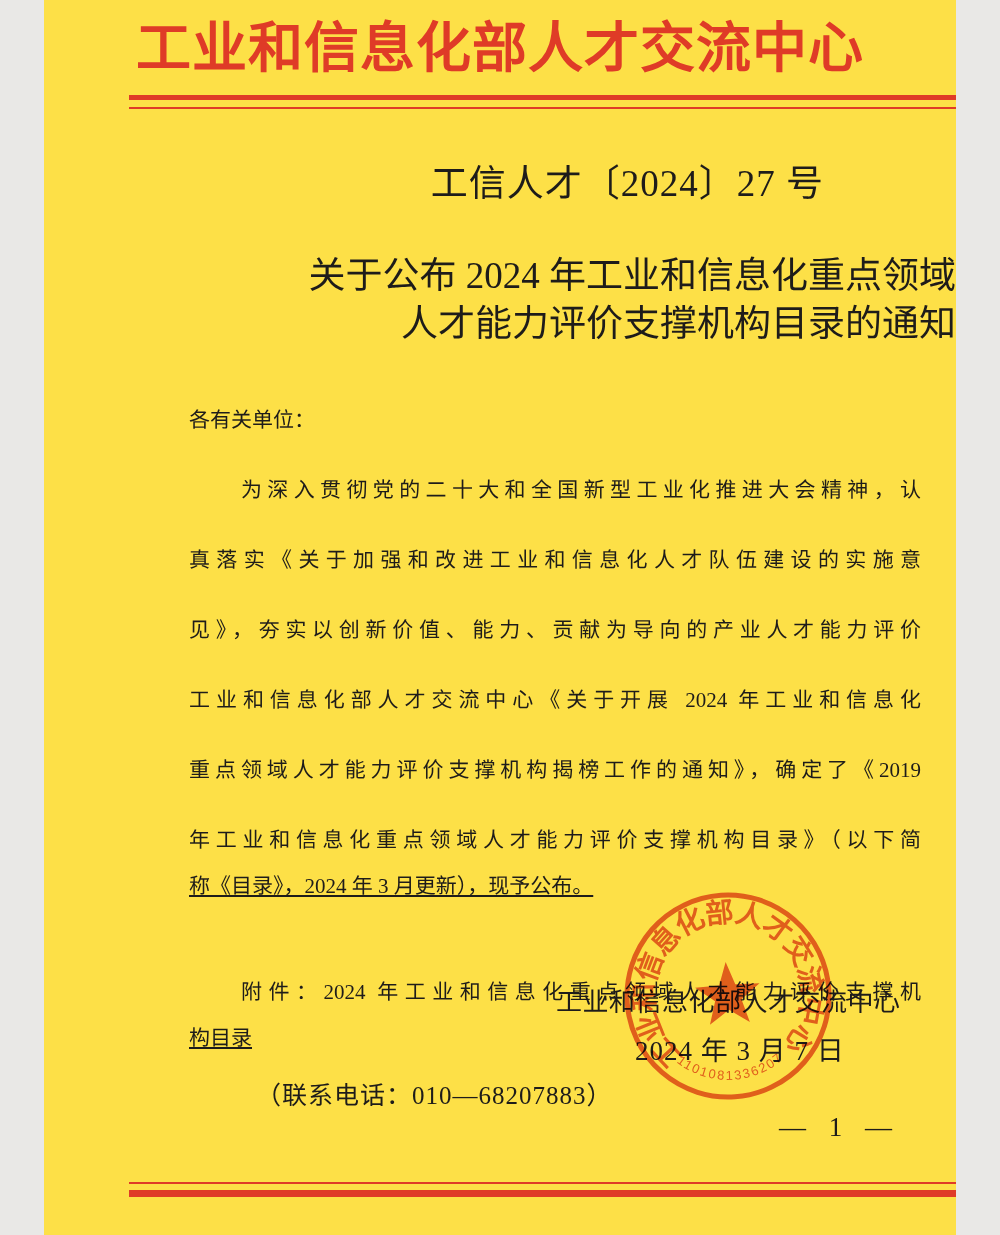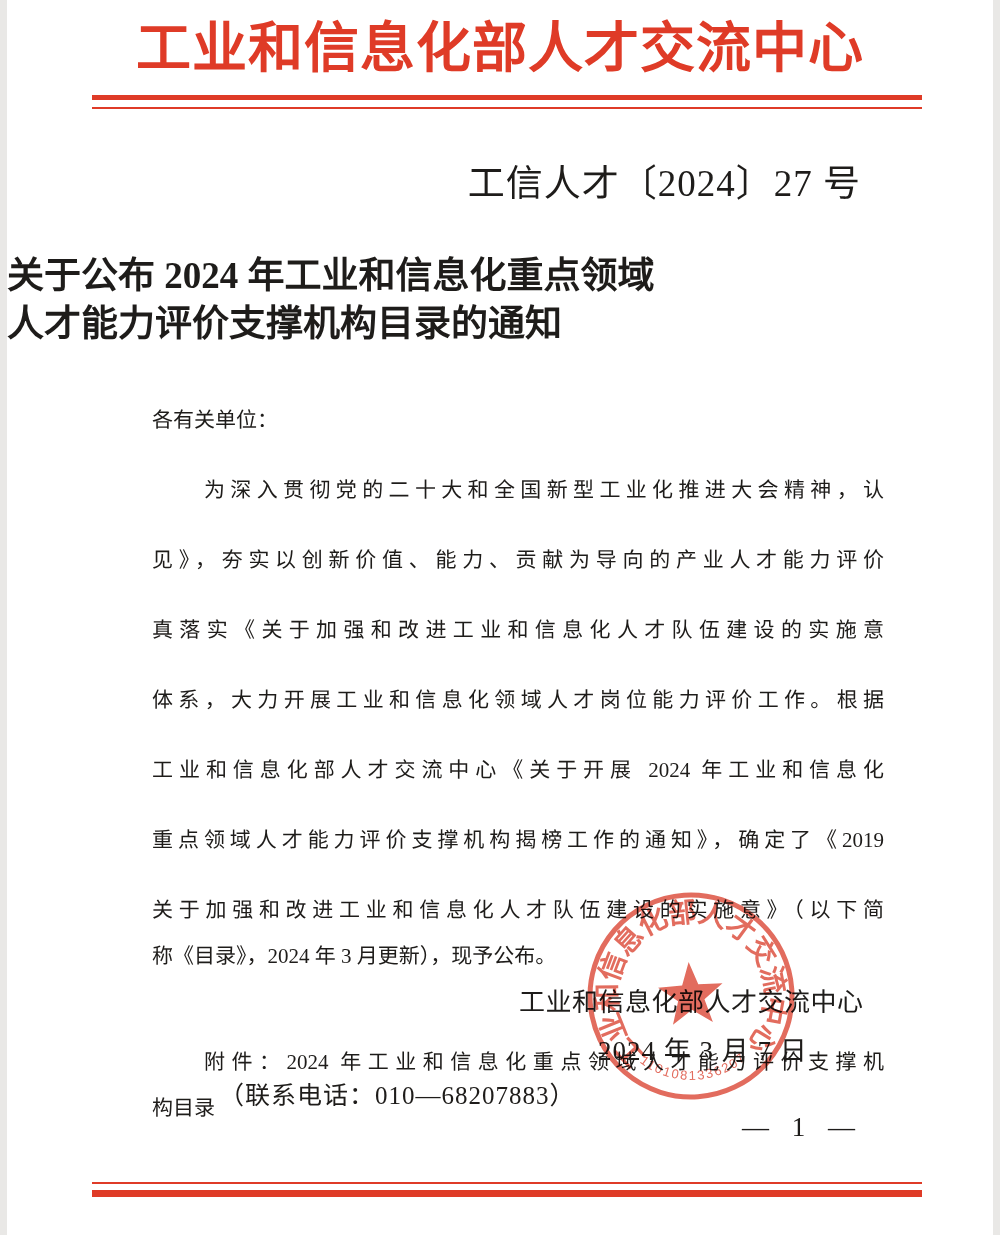--- a/index.html
+++ b/index.html
@@ -3,23 +3,23 @@
 <meta charset="utf-8">
 <style>
   :root{
     --red:#df3b27;
     --seal-red:#dc4b3a;
     --ink:#1e1c1a;
   }
   html,body{margin:0;padding:0;background:#e9e8e6;}
   .page{
     position:relative;
-    width:986px;height:1235px;
+    width:912px;height:1235px;
     margin:0 auto;
-    background:#ffffff;
+    background:#fde047;
     overflow:hidden;
     font-family:"Liberation Serif","DejaVu Serif",serif;
     color:var(--ink);
   }
   
   .letterhead{
     position:absolute;top:14px;left:0;right:0;
     text-align:center;
     font-size:55px;line-height:70px;font-weight:700;
     letter-spacing:1px;
@@ -32,30 +32,30 @@
   .rule.bottom-thick{top:1190px;height:7px;}
   
   .doc-number{
     position:absolute;top:167px;right:132px;
     font-size:37px;line-height:34px;
     letter-spacing:1px;
   }
   
   .doc-title{
     position:absolute;top:252px;left:0;right:0;
-    text-align:left;font-weight:700;
+    text-align:right;font-weight:400;
     font-size:37px;line-height:48px;
   }
   
   .body-text{
     position:absolute;top:397px;left:145px;width:732px;
     font-size:21px;line-height:46px;
   }
   .bl{width:732px;height:46px;white-space:nowrap;}
-  .bl.wrapok{white-space:normal;}
+  .bl.wrapok{white-space:normal;text-decoration:underline;}
   .bl.ind{text-indent:52px;}
   .bl.fill{
     white-space:normal;
     text-align:justify;
     text-align-last:justify;
     margin-top:24px;
     -moz-text-align-last:justify;
   }
   .gap{height:36px;}
   
@@ -87,26 +87,25 @@
   <div class="doc-number">工信人才〔2024〕27 号</div>
 
   <div class="doc-title">
     <div>关于公布 2024 年工业和信息化重点领域</div>
     <div>人才能力评价支撑机构目录的通知</div>
   </div>
 
   <div class="body-text">
     <div class="bl">各有关单位：</div>
     <div class="bl ind fill">为深入贯彻党的二十大和全国新型工业化推进大会精神，认</div>
+    <div class="bl fill">真落实《关于加强和改进工业和信息化人才队伍建设的实施意</div>
     <div class="bl fill">见》，夯实以创新价值、能力、贡献为导向的产业人才能力评价</div>
-    <div class="bl fill">真落实《关于加强和改进工业和信息化人才队伍建设的实施意</div>
-    <div class="bl fill">体系，大力开展工业和信息化领域人才岗位能力评价工作。根据</div>
     <div class="bl fill">工业和信息化部人才交流中心《关于开展 2024 年工业和信息化</div>
     <div class="bl fill">重点领域人才能力评价支撑机构揭榜工作的通知》，确定了《2019</div>
-    <div class="bl fill">关于加强和改进工业和信息化人才队伍建设的实施意》（以下简</div>
+    <div class="bl fill">年工业和信息化重点领域人才能力评价支撑机构目录》（以下简</div>
     <div class="bl wrapok">称《目录》，2024 年 3 月更新），现予公布。</div>
     <div class="gap"></div>
     <div class="bl ind fill">附件：2024 年工业和信息化重点领域人才能力评价支撑机</div>
     <div class="bl wrapok">构目录</div>
   </div>
 
   <div class="signer">工业和信息化部人才交流中心</div>
   <div class="sign-date">2024 年 3 月 7 日</div>
 
   <div class="contact">（联系电话：010—68207883）</div>

